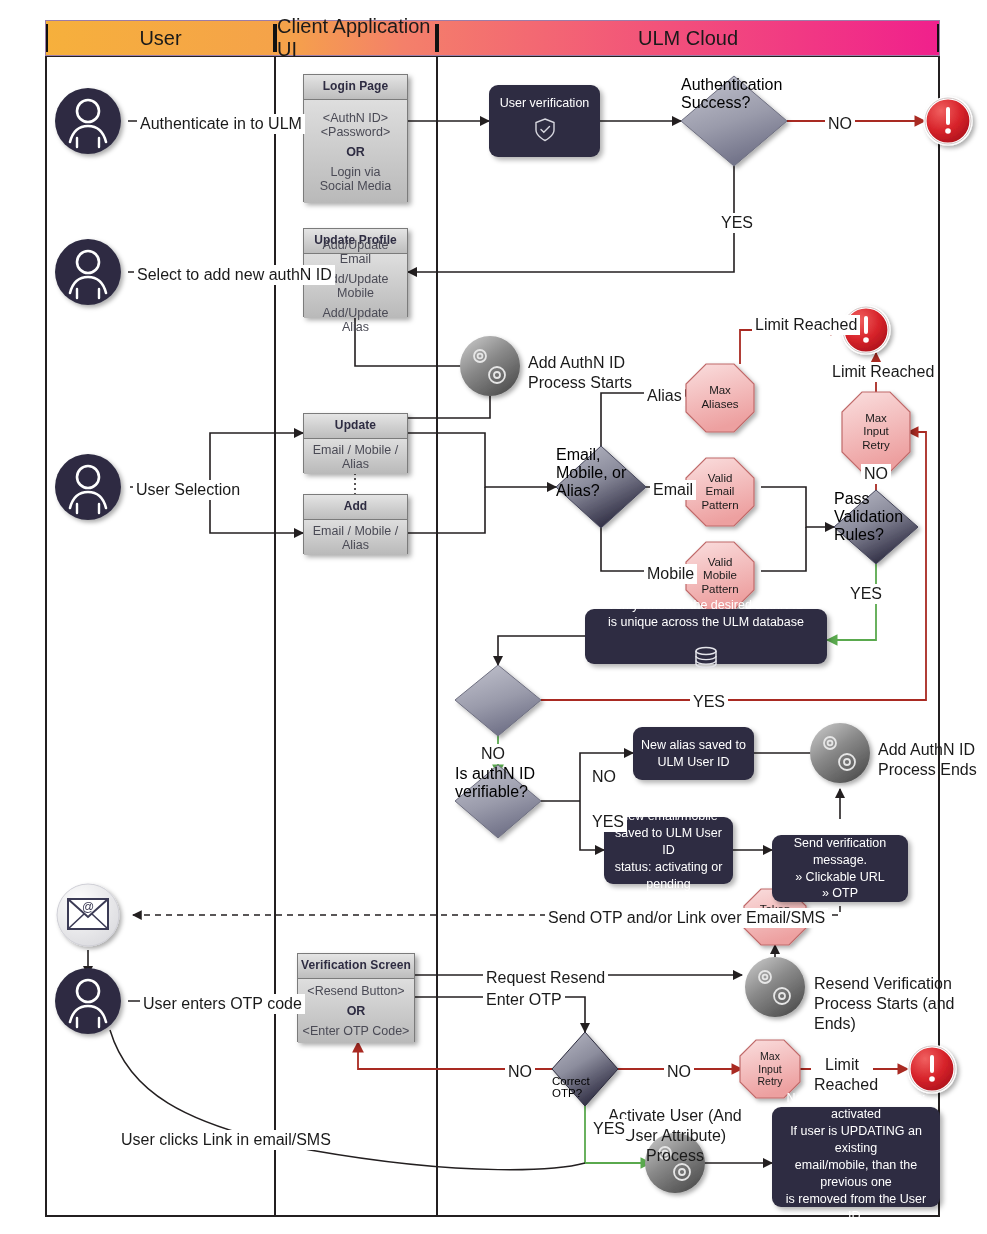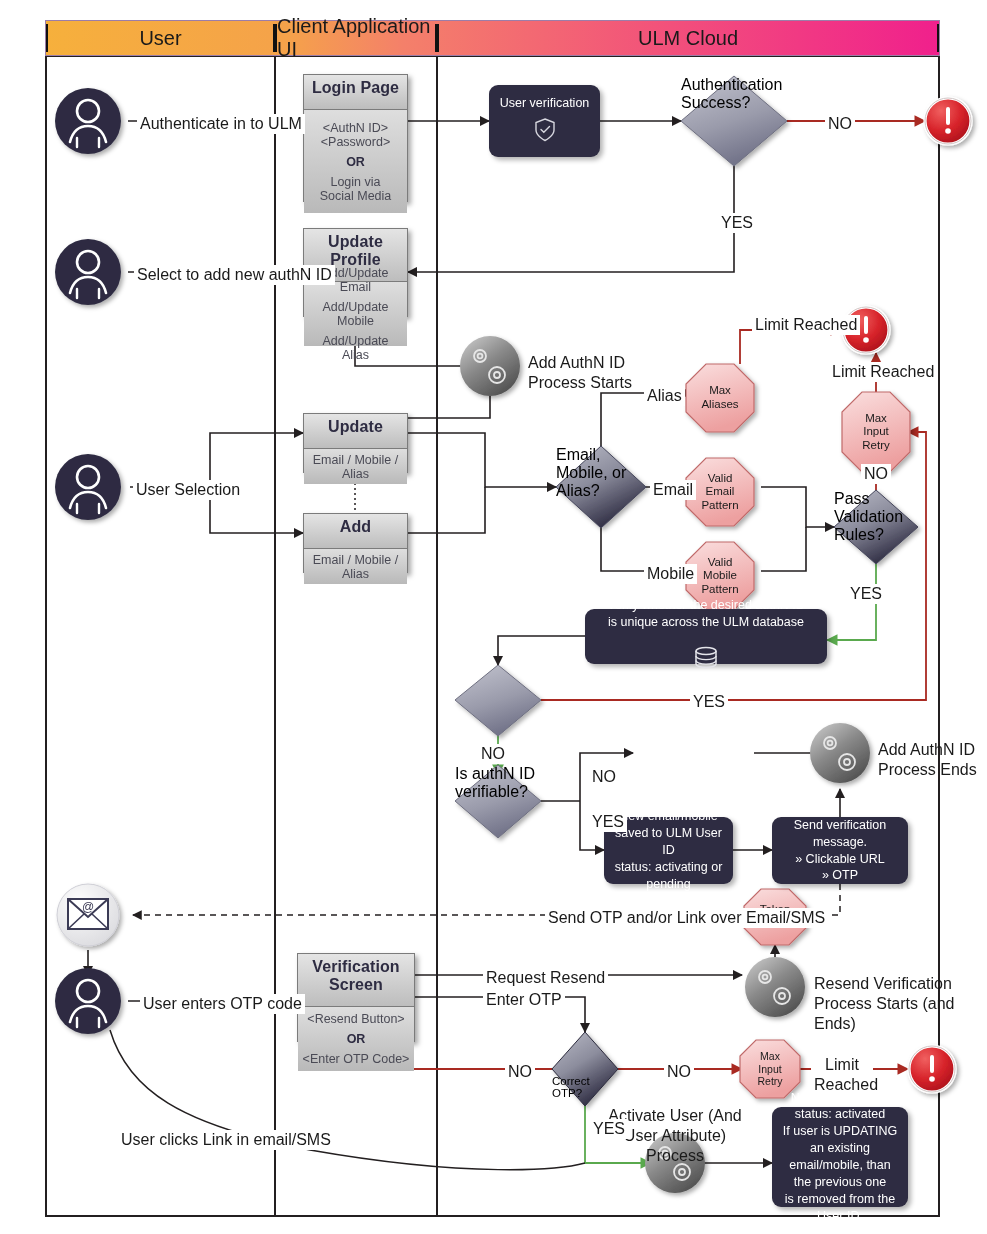--- a/index.html
+++ b/index.html
@@ -16,22 +16,22 @@
   
   .darkbox{background:#2e2c42;border-radius:9px;color:#fff;display:flex;flex-direction:column;
     align-items:center;justify-content:center;text-align:center;font-size:12.5px;line-height:1.35;
     box-shadow:3px 3px 5px rgba(0,0,0,.30);padding:6px 8px;}
   .darkbox .ln{display:block;}
   .darkbox.withicon{flex-direction:row;gap:14px;}
 
   
   .card{box-shadow:3px 3px 5px rgba(0,0,0,.35);border:1px solid #7b7b7b;box-sizing:border-box;background:#cfcfcf;}
   .card .cap{background:linear-gradient(180deg,#e4e4e4 0%,#bdbdbd 100%);
-    border-bottom:1px solid #7b7b7b;font-weight:bold;font-size:16px;color:#2e2c42;
-    text-align:center;padding:4px 2px 12px;letter-spacing:.1px;}
+    border-bottom:1px solid #7b7b7b;font-weight:bold;font-size:12px;color:#2e2c42;
+    text-align:center;padding:4px 2px 6px;letter-spacing:.1px;}
   .card .body{background:linear-gradient(180deg,#dedede 0%,#b9b9b9 100%);
     color:#4a4a55;font-size:12.5px;text-align:center;display:flex;flex-direction:column;
     align-items:center;justify-content:center;gap:0;height:calc(100% - 23px);}
   .card .body .row{padding:3px 4px;}
   .card .body .row.or{font-weight:bold;color:#2e2c42;}
 
   
   .oct{display:flex;align-items:center;justify-content:center;position:absolute;}
   .oct .otxt{position:absolute;left:0;top:0;width:100%;height:100%;display:flex;
     align-items:center;justify-content:center;text-align:center;color:#1a1a1a;font-size:11.5px;line-height:1.18;}
@@ -306,21 +306,21 @@
     </div>
   </div>
 
   <div class="node card" style="left:303px;top:413px;width:105px;height:60px;">
     <div class="cap">Update</div>
     <div class="body">
       <div class="row">Email / Mobile / Alias</div>
     </div>
   </div>
 
-  <div class="node card" style="left:303px;top:513px;width:105px;height:60px;">
+  <div class="node card" style="left:303px;top:494px;width:105px;height:60px;">
     <div class="cap">Add</div>
     <div class="body">
       <div class="row">Email / Mobile / Alias</div>
     </div>
   </div>
 
   <div class="node card" style="left:297px;top:953px;width:118px;height:89px;">
     <div class="cap">Verification Screen</div>
     <div class="body">
       <div class="row">&lt;Resend Button&gt;</div>
@@ -347,36 +347,40 @@
     <span>
       <svg width="26" height="26" viewBox="0 0 26 26">
           <ellipse cx="13" cy="6" rx="10" ry="3.6" fill="none" stroke="#e4e4ea" stroke-width="1.5"></ellipse>
           <path d="M3 6 V19 C3 21 7.5 22.6 13 22.6 C18.5 22.6 23 21 23 19 V6" fill="none" stroke="#e4e4ea" stroke-width="1.5"></path>
           <path d="M3 11 C3 13 7.5 14.6 13 14.6 C18.5 14.6 23 13 23 11" fill="none" stroke="#e4e4ea" stroke-width="1.4"></path>
           <path d="M3 15.5 C3 17.5 7.5 19.1 13 19.1 C18.5 19.1 23 17.5 23 15.5" fill="none" stroke="#e4e4ea" stroke-width="1.4"></path>
         </svg>
     </span>
   </div>
 
+  <div class="node darkbox" style="left:633px;top:727px;width:121px;height:53px;">
+    <span class="ln">New alias saved to</span>
+    <span class="ln">ULM User ID</span>
+  </div>
 
   <div class="node darkbox" style="left:604px;top:817px;width:129px;height:67px;">
     <span class="ln">New email/mobile</span>
     <span class="ln">saved to ULM User ID</span>
     <span class="ln" style="height:7px"></span>
     <span class="ln">status: activating or pending</span>
   </div>
 
-  <div class="node darkbox" style="left:772px;top:817px;width:136px;height:67px;">
+  <div class="node darkbox" style="left:772px;top:835px;width:136px;height:67px;">
     <span class="ln">Send verification message.</span>
     <span class="ln" style="height:6px"></span>
     <span class="ln">» Clickable URL</span>
     <span class="ln">» OTP</span>
   </div>
 
-  <div class="node darkbox" style="left:772px;top:1107px;width:136px;height:100px;">
+  <div class="node darkbox" style="left:772px;top:1107px;width:168px;height:100px;">
     <span class="ln">New email/mobile status: activated</span>
     <span class="ln" style="height:8px"></span>
     <span class="ln">If user is UPDATING an existing</span>
     <span class="ln">email/mobile, than the previous one</span>
     <span class="ln">is removed from the User ID.</span>
   </div>
 
   <div class="node" style="left:681px;top:76px;width:106px;height:90px;">
     <div class="dtxt" style="position:absolute;">
         <div>

